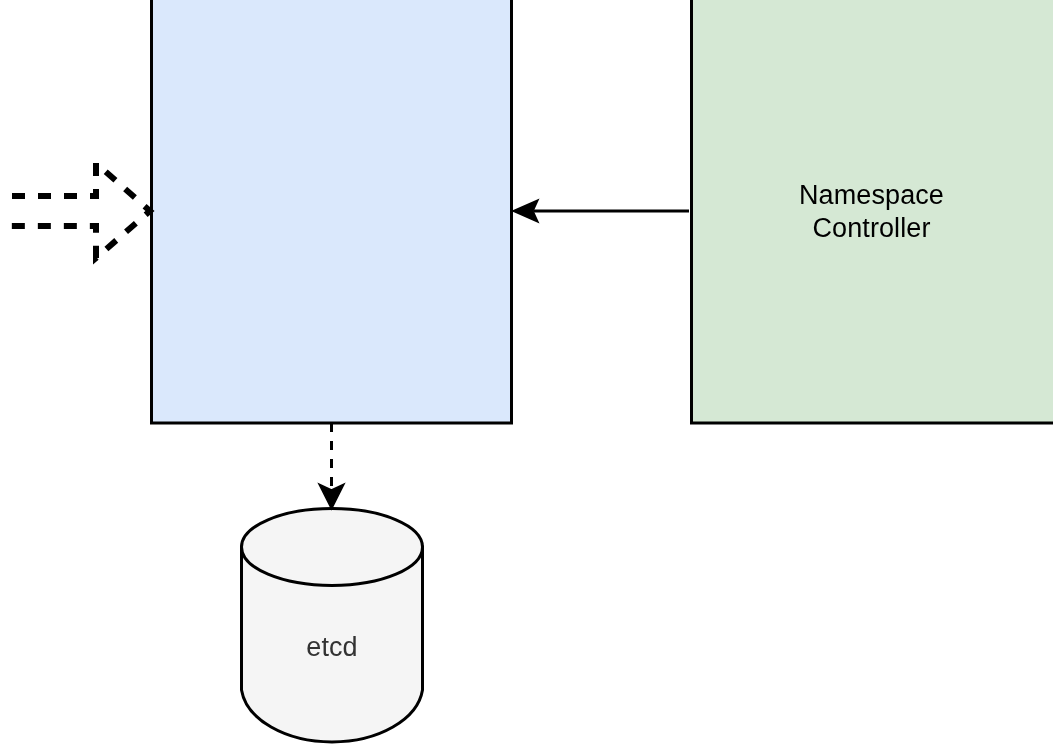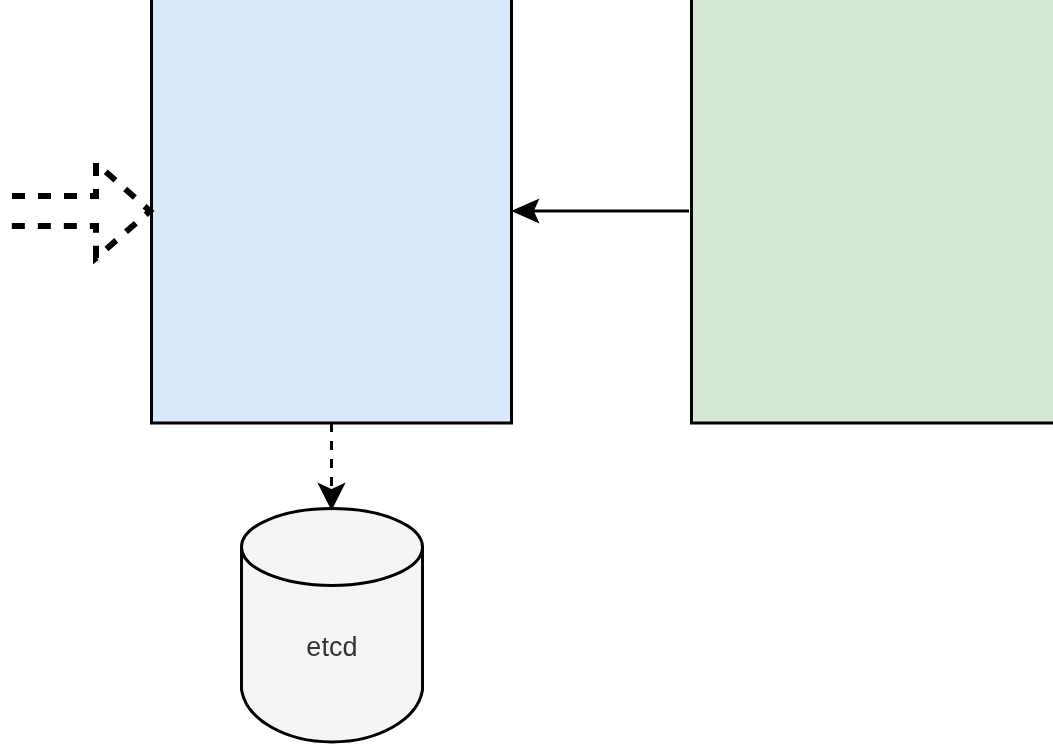--- a/index.html
+++ b/index.html
@@ -104,16 +104,18 @@
                L 150 211
                L 96 258
                L 96 226
                L -40 226
                Z" fill="none" stroke="#000000" stroke-width="6" stroke-dasharray="13 13" stroke-linejoin="miter" stroke-linecap="butt"></path>
     </g>
 
   </svg>
 
 
+  <div class="node-label" id="namespace-controller-label">Namespace
+Controller</div>
 
   <div class="node-label" id="etcd-label">etcd</div>
 
 </div>
 
 </body></html>

